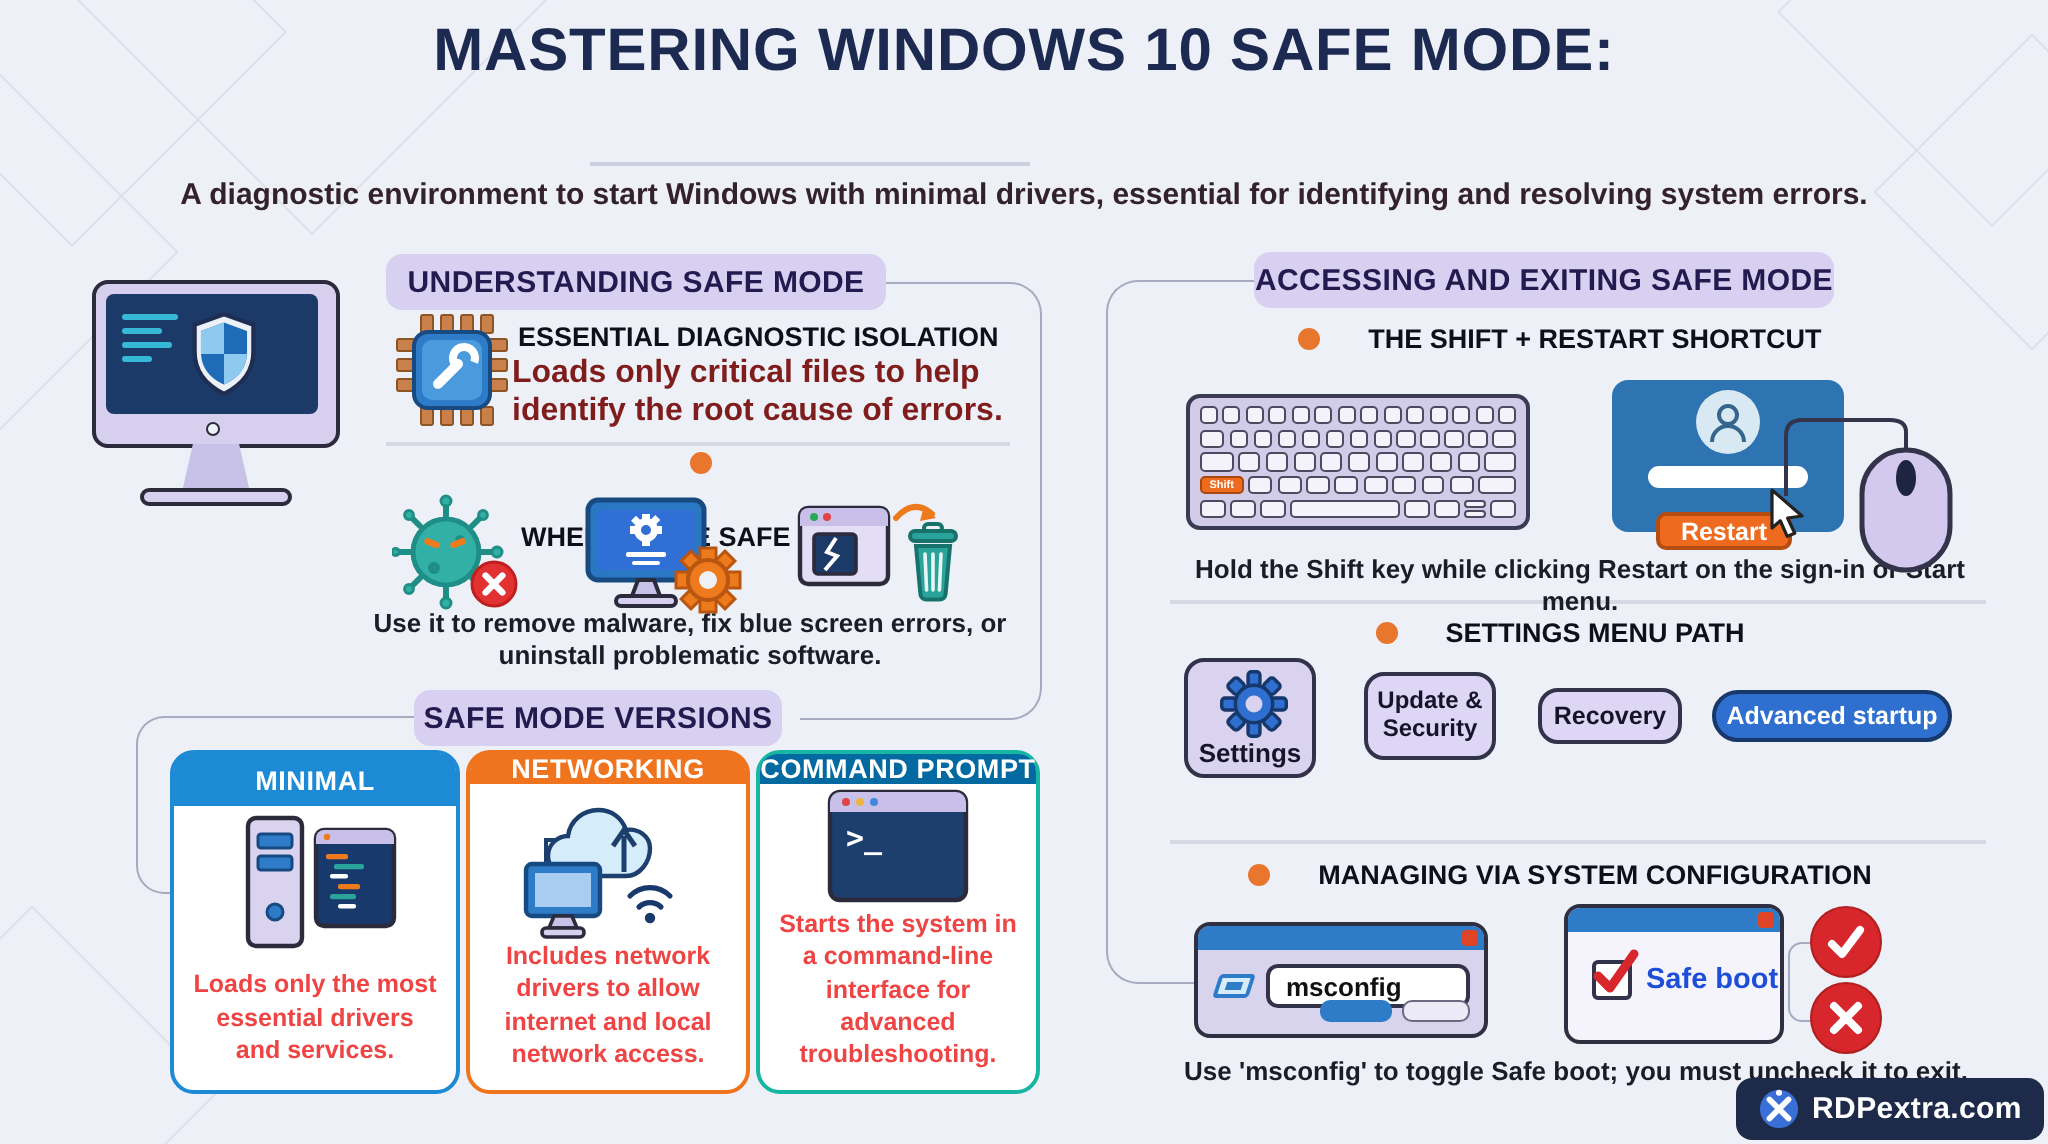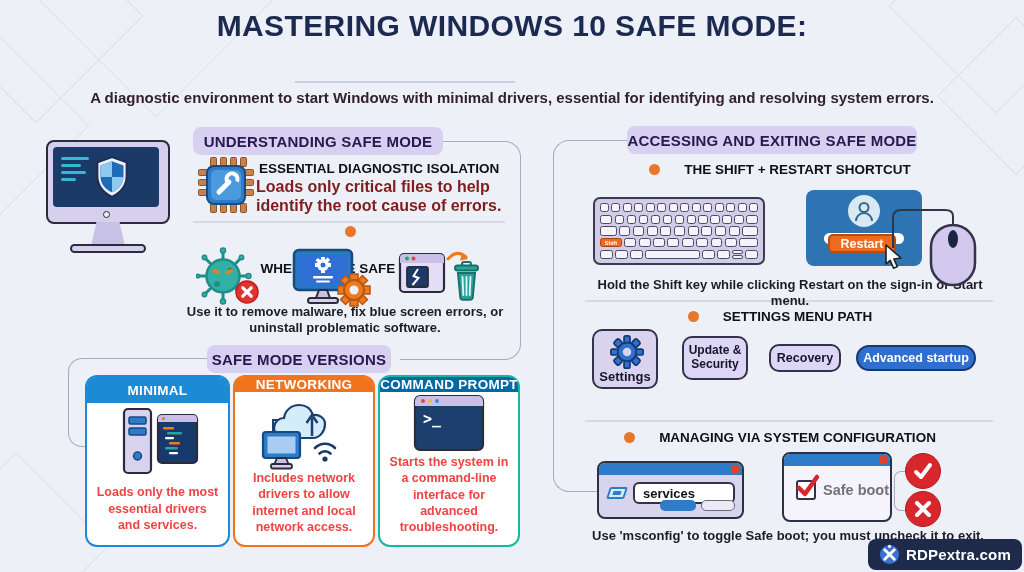--- a/index.html
+++ b/index.html
@@ -62,21 +62,21 @@
   .key.shift{flex:2;background:#ed6a1e;border-color:#a8480f;color:#fff;font-size:5.5px;font-weight:700;
              display:flex;align-items:center;justify-content:center;overflow:hidden;}
   .key-stack{flex:1;display:flex;flex-direction:column;gap:1.5px;}
   .key-stack .key{flex:1;}
   
   .signin{position:absolute;left:806px;top:190px;width:116px;height:76px;background:#2f74b2;
           border-radius:8px;z-index:3;}
   .signin .ava{position:absolute;left:42px;top:5px;width:32px;height:32px;border-radius:50%;
                background:#d8e9f3;display:flex;align-items:center;justify-content:center;}
   .signin .bar{position:absolute;left:18px;top:43px;width:80px;height:11px;background:#fff;border-radius:5.5px;}
-  .restart{position:absolute;left:22px;top:44px;width:68px;height:19px;background:#ed6a1e;
+  .restart{position:absolute;left:22px;top:66px;width:68px;height:19px;background:#ed6a1e;
            border:2px solid #b54d12;border-radius:5px;color:#fff;font-weight:800;font-size:12.5px;
            display:flex;align-items:center;justify-content:center;box-sizing:border-box;}
   .overlay-svg{position:absolute;z-index:4;pointer-events:none;}
   
   .tile{position:absolute;left:592px;top:329px;width:66px;height:60px;background:#d9d3f0;
         border:2px solid #32324a;border-radius:10px;z-index:3;display:flex;flex-direction:column;
         align-items:center;justify-content:flex-end;box-sizing:border-box;padding-bottom:3px;}
   .tile svg{position:absolute;top:4px;left:16px;}
   .tile .lab{font-size:13px;font-weight:700;color:#15152a;}
   .step{position:absolute;background:#ddd6f4;border:2px solid #32324a;border-radius:10px;z-index:3;
@@ -92,21 +92,21 @@
            font-weight:700;color:#111;padding:1px 0 0 8px;display:flex;align-items:center;}
   .runico{position:absolute;left:9px;top:24px;width:18px;height:12px;border:2px solid #2e7bc8;
           background:#d5ecfa;transform:skewX(-18deg);border-radius:2px;box-sizing:border-box;}
   .runico::after{content:"";position:absolute;left:3px;top:2px;width:8px;height:4px;background:#2e7bc8;}
   .msbtn1{position:absolute;right:46px;bottom:6px;width:36px;height:11px;background:#2e7bc8;border-radius:5px;}
   .msbtn2{position:absolute;right:7px;bottom:6px;width:34px;height:11px;background:#eceaf6;
           border:1.5px solid #6a6a80;border-radius:5px;box-sizing:border-box;}
   .sbrow{position:absolute;left:12px;top:26px;display:flex;align-items:center;gap:7px;}
   .sbbox{width:20px;height:20px;background:#fff;border:2.5px solid #32324a;border-radius:3px;
          box-sizing:border-box;position:relative;}
-  .sblab{font-size:14.5px;font-weight:800;color:#737373;}
+  .sblab{font-size:14.5px;font-weight:800;color:#1d4ed8;}
   .circ{position:absolute;width:36px;height:36px;border-radius:50%;background:#d7262c;
         border:1.5px solid #b01e1e;z-index:3;display:flex;align-items:center;justify-content:center;box-sizing:border-box;}
   
   .brand{position:absolute;left:868px;top:539px;width:154px;height:31px;background:#1d2a4a;
          border-radius:8px;z-index:5;display:flex;align-items:center;justify-content:center;gap:6px;}
   .brand .txt{color:#fff;font-weight:800;font-size:15px;letter-spacing:.2px;}
   .diag-title{position:absolute;left:259px;top:161px;font-weight:800;font-size:13.5px;color:#0f0f1a;z-index:3;}
   .diag-desc{position:absolute;left:256px;top:177px;width:252px;font-weight:700;font-size:16px;
              line-height:1.2;color:#7f1d1d;z-index:3;}
 </style>
@@ -478,21 +478,21 @@
 
   <div class="subhead" style="left:570px;top:430px;width:420px;">
     <span class="dot"></span>
     <span class="t">MANAGING VIA SYSTEM CONFIGURATION</span>
   </div>
 
   <div class="wind" style="left:597px;top:461px;width:147px;height:58px;background:#d9d4ee;">
     <div class="wtitle"></div>
     <div class="wclose"></div>
     <div class="runico"></div>
-    <div class="msinput">services</div>
+    <div class="msinput">msconfig</div>
     <div class="msbtn1"></div>
     <div class="msbtn2"></div>
   </div>
 
   <div class="wind" style="left:782px;top:452px;width:110px;height:70px;background:#f5f3fc;">
     <div class="wtitle"></div>
     <div class="wclose"></div>
     <div class="sbrow">
       <div class="sbbox">
         <svg width="26" height="26" viewBox="0 0 26 26" style="position:absolute;left:-3px;top:-9px">

